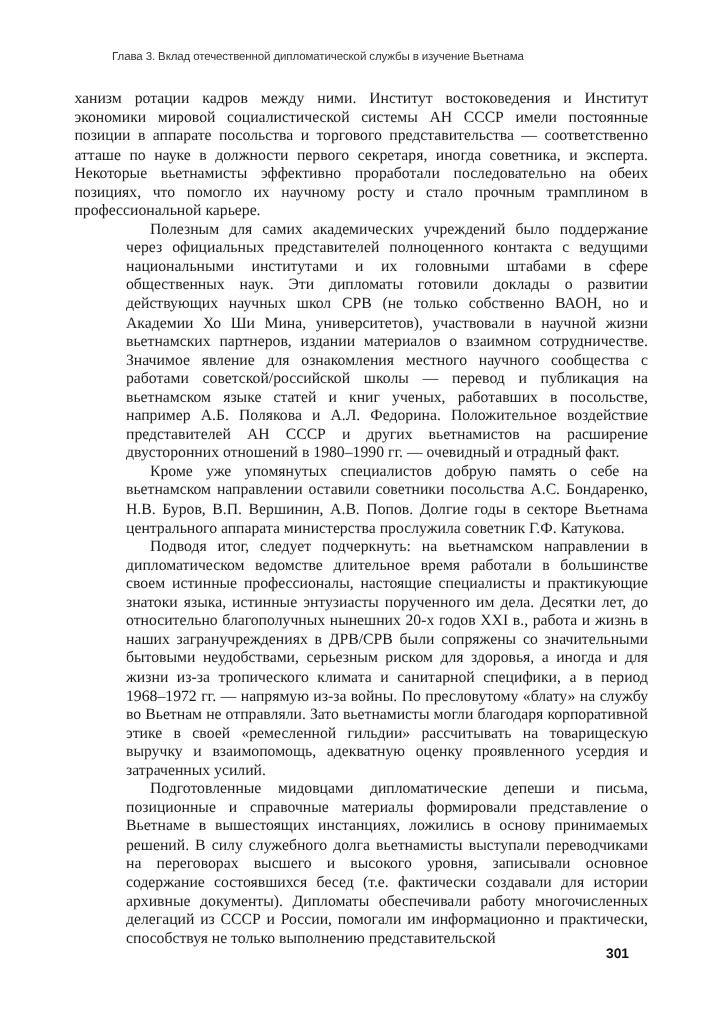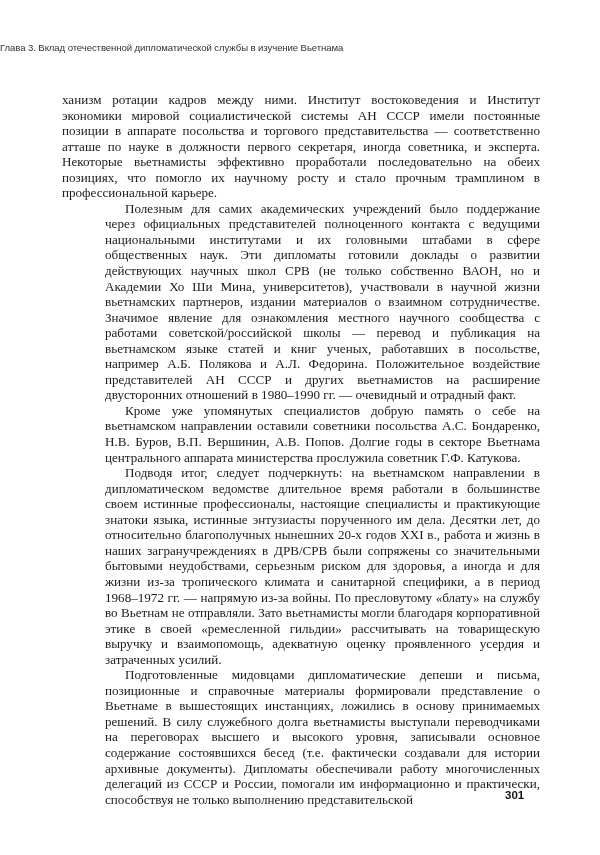--- a/index.html
+++ b/index.html
@@ -1,24 +1,24 @@
 <!DOCTYPE html>
 <html><head>
 <meta charset="utf-8">
 <style>
   html, body { margin: 0; padding: 0; background: #ffffff; }
   body { width: 600px; height: 855px; position: relative; overflow: hidden; }
   .running-head {
     position: absolute; left: 0; right: 70px; top: 42px;
-    text-align: left;
+    text-align: center;
     font-family: "Liberation Sans", sans-serif;
     font-size: 9.6px; color: #333; letter-spacing: -0.1px;
   }
   .body-text {
-    position: absolute; left: 62px; top: 92px; width: 478px;
+    position: absolute; left: 62px; top: 74px; width: 478px;
     font-family: "Liberation Serif", serif;
     font-size: 13.1px; line-height: 15.55px; color: #1a1a1a;
     text-align: justify; hyphens: manual;
   }
   .body-text p { margin: 0; text-indent: 0; }
   .body-text p.indent { text-indent: 20px; margin-left: 43px; }
   .page-number {
     position: absolute; left: 505px; top: 789px;
     font-family: "Liberation Sans", sans-serif;
     font-weight: bold; font-size: 11.5px; color: #111; text-align: center;

